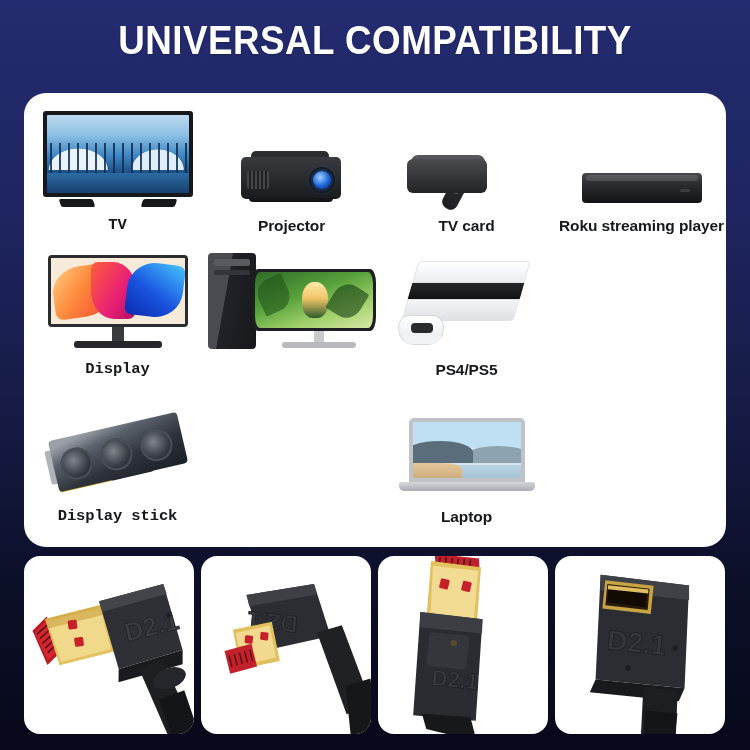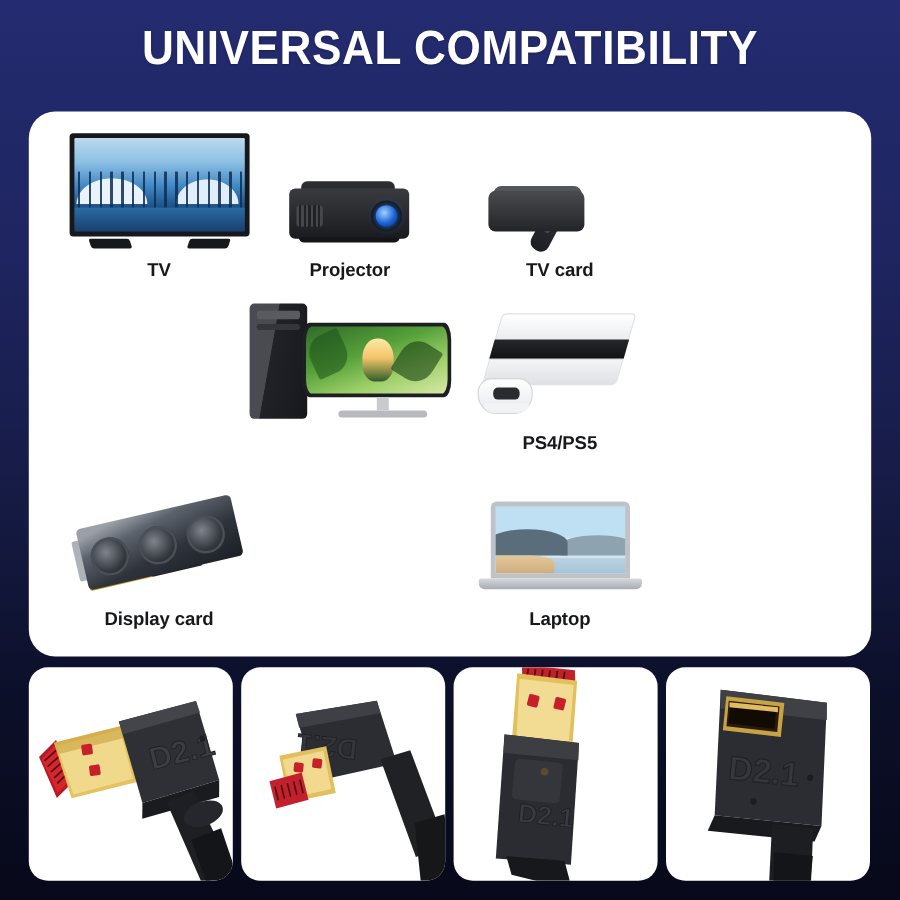--- a/index.html
+++ b/index.html
@@ -26,21 +26,21 @@
   }
   .grid{position:absolute;left:0;top:0;width:702px;height:454px;}
   .cell{position:absolute;width:175px;text-align:center;}
   .thumb{height:104px;display:flex;align-items:flex-end;justify-content:center;}
   .lbl{
     margin-top:6px;color:#17181a;font-size:15.5px;font-weight:bold;
     line-height:1.12;letter-spacing:-0.1px;
   }
 
   
-  .c0{left:21px;}  .c1{left:180px;} .c2{left:355px;} .c3{left:530px;}
+  .c0{left:6px;font-family:Liberation Mono, monospace;}  .c1{left:180px;} .c2{left:355px;} .c3{left:530px;}
   .r0{top:14px;}  .r1{top:158px;}  .r2{top:305px;}
 
   
   .art{position:relative;}
 
   
   .tv{width:150px;height:100px;}
   .tv .bez{position:absolute;left:0;top:0;width:150px;height:86px;background:#17181c;border-radius:3px;padding:4px;box-sizing:border-box;}
   .tv .scr{width:100%;height:100%;border-radius:1px;overflow:hidden;position:relative;
     background:linear-gradient(180deg,#bcd9ee 0%,#8cc0e4 26%,#3f86c4 52%,#1d4f86 74%,#123358 100%);}
@@ -220,21 +220,47 @@
         <div class="thumb">
           <div class="art stk">
             <div class="rem"></div>
               <div class="boxtop"></div>
               <div class="box"></div>
           </div>
         </div>
         <div class="lbl">TV card</div>
       </div>
 
-
+      <div class="cell r0 c3">
+        <div class="thumb">
+          <div class="art rok">
+            <div class="b"></div>
+              <div class="hi"></div>
+              <div class="led"></div>
+          </div>
+        </div>
+        <div class="lbl">Roku streaming player</div>
+      </div>
+
+      <div class="cell r1 c0">
+        <div class="thumb">
+          <div class="art mon">
+            <div class="bz">
+                <div class="sc">
+              <div class="f1"></div>
+                  <div class="f2"></div>
+                  <div class="f3"></div>
+            </div>
+              </div>
+            <div class="neck"></div>
+              <div class="base"></div>
+          </div>
+        </div>
+        <div class="lbl">Display</div>
+      </div>
 
       <div class="cell r1 c1">
         <div class="thumb">
           <div class="art cmp">
             <div class="twr"></div>
               <div class="tbay"></div>
               <div class="tbay2"></div>
             <div class="cbz">
                 <div class="csc">
               <div class="leaf l1"></div>
@@ -268,21 +294,21 @@
           <div class="art gpu">
             <div class="brk"></div>
               <div class="pcb"></div>
             <div class="bd">
                 <div class="fan fa"></div>
                 <div class="fan fb"></div>
                 <div class="fan fc"></div>
               </div>
           </div>
         </div>
-        <div class="lbl">Display card</div>
+        <div class="lbl">Display stick</div>
       </div>
 
 
       <div class="cell r2 c2">
         <div class="thumb">
           <div class="art lap">
             <div class="lid">
                 <div class="scr">
               <div class="hill2"></div>
                   <div class="hill"></div>

